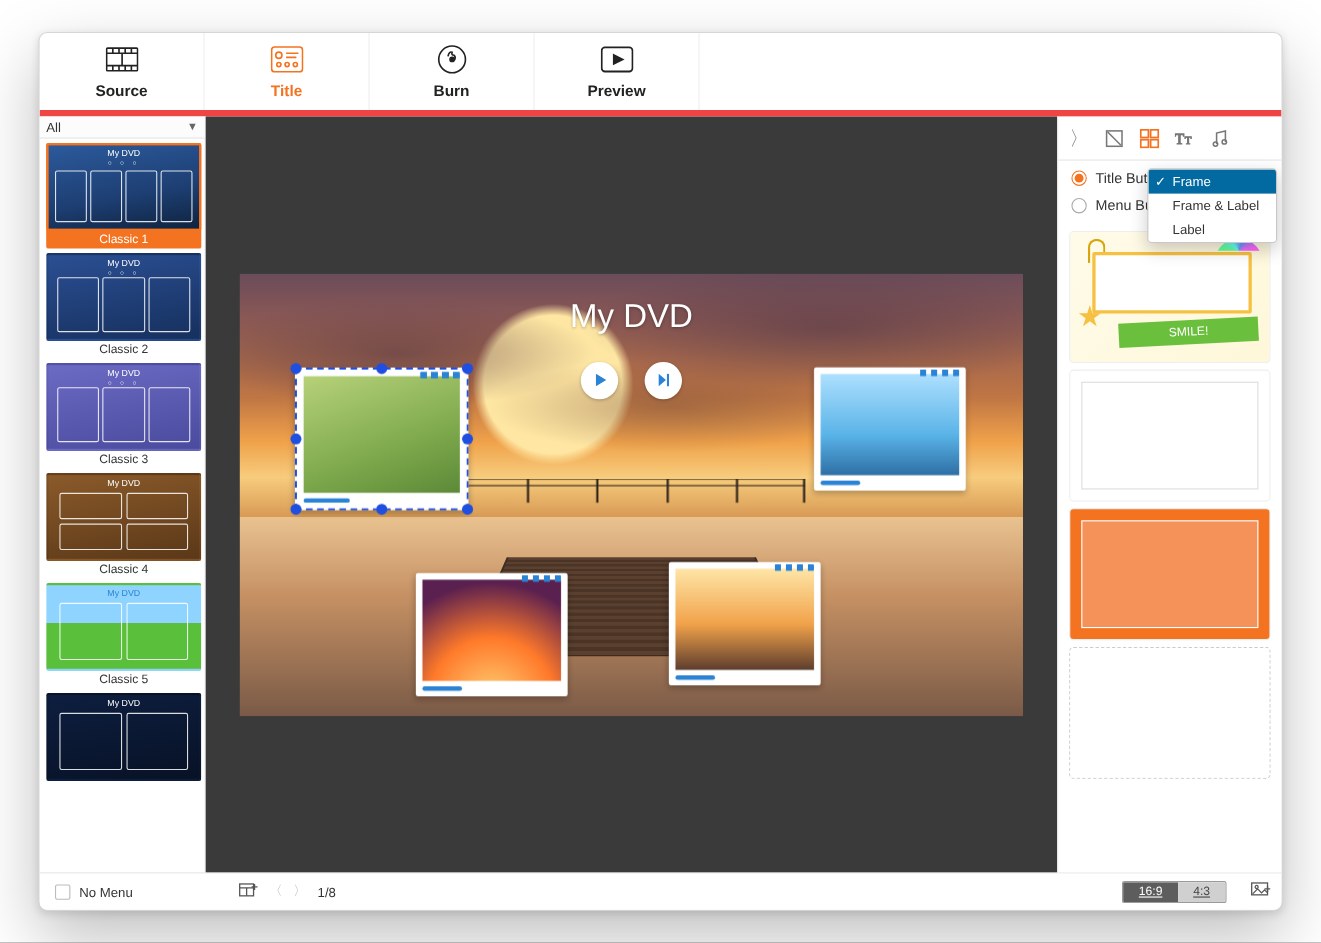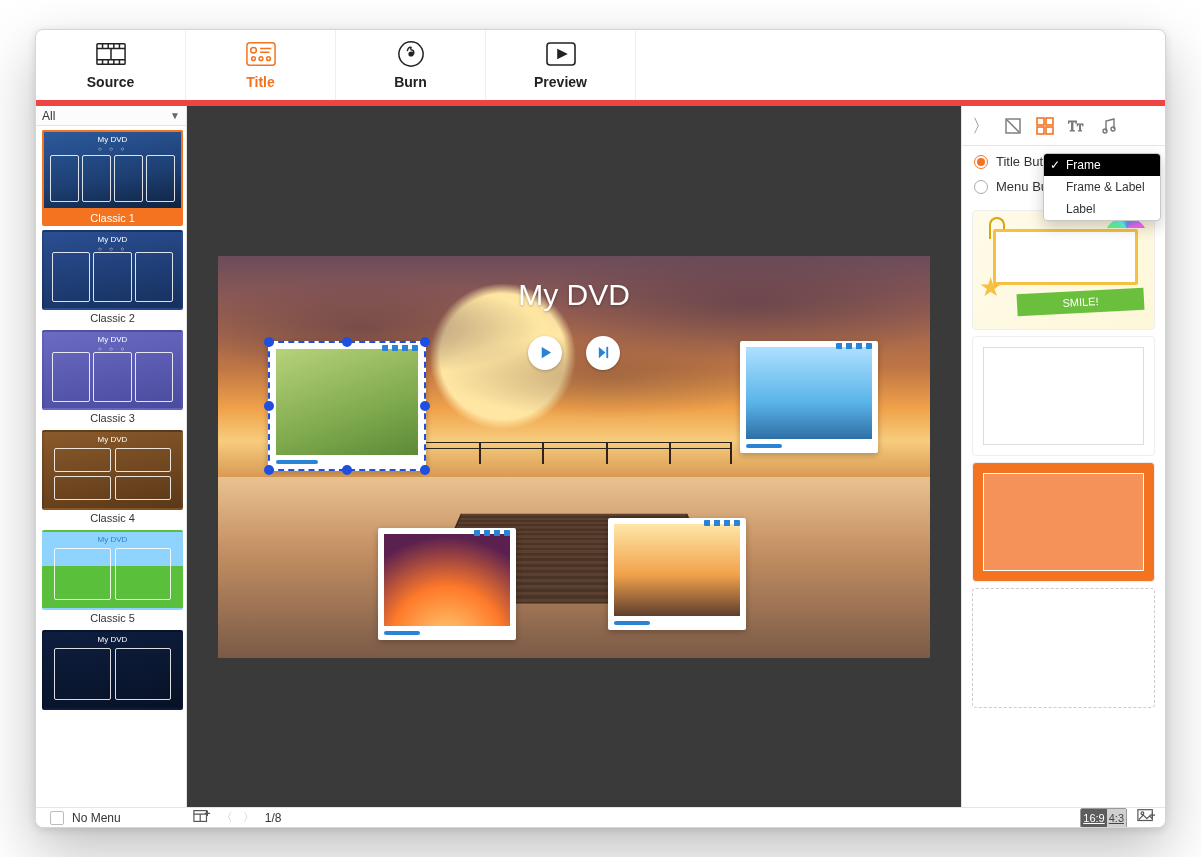--- a/index.html
+++ b/index.html
@@ -122,31 +122,31 @@
   .frm.fun{background:linear-gradient(135deg,#fffbe9,#fef7d9);}
   .frm.fun::before{content:"";position:absolute;left:16px;top:6px;width:12px;height:20px;border:2px solid #d7a60a;border-bottom:none;border-radius:10px 10px 0 0;}
   .frm.fun .rainbow{position:absolute;right:6px;top:6px;width:44px;height:22px;border-radius:22px 22px 0 0;
      background:conic-gradient(from 200deg,#ff6,#6f6,#6ff,#69f,#f6f,#f66,#ff6);clip-path:inset(0 0 50% 0);}
   .frm.fun .star{position:absolute;left:6px;bottom:26px;color:#f6c142;font-size:26px;}
   .frm.fun .smile{position:absolute;left:44px;right:10px;bottom:16px;height:22px;background:#6abf3d;color:#fff;font-size:11px;display:flex;align-items:center;justify-content:center;transform:rotate(-3deg);}
   .frm.fun .innerf{position:absolute;inset:18px 16px 44px 20px;border:3px solid #f6c142;border-radius:2px;background:#fff;}
 
   .dropdown{position:absolute;top:47px;right:4px;width:118px;background:#fff;border:1px solid #c8c8c8;border-radius:4px;box-shadow:0 6px 16px rgba(0,0,0,.2);overflow:hidden;z-index:5;}
   .dropdown .opt{padding:4px 10px 4px 22px;font-size:12px;color:#333;position:relative;}
-  .dropdown .opt.sel{background:#000000;color:#fff;}
+  .dropdown .opt.sel{background:#0369a1;color:#fff;}
   .dropdown .opt.sel::before{content:"✓";position:absolute;left:6px;}
 
-  .footer{height:20px;border-top:1px solid #e5e5e5;display:flex;align-items:center;padding:0 10px;font-size:12px;color:#333;background:#fff;}
+  .footer{height:34px;border-top:1px solid #e5e5e5;display:flex;align-items:center;padding:0 10px;font-size:12px;color:#333;background:#fff;gap:12px;}
   .footer .nomenu{display:flex;align-items:center;gap:8px;margin-left:4px;}
   .footer .nomenu .cb{width:14px;height:14px;border:1px solid #bbb;border-radius:2px;background:#fff;}
   .footer .navgrp{display:flex;align-items:center;gap:10px;margin-left:12px;}
   .footer .navgrp svg{width:18px;height:18px;}
   .footer .flex{flex:1;}
   .aspect{display:flex;border:1px solid #9a9a9a;border-radius:2px;overflow:hidden;}
-  .aspect div{padding:3px 2px;font-size:11px;text-decoration:underline;}
+  .aspect div{padding:3px 14px;font-size:11px;text-decoration:underline;}
   .aspect .on{background:#5d5d5d;color:#fff;}
   .aspect .off{background:#d0d0d0;color:#444;}
   .footer .picbtn{margin-left:10px;color:#666;}
   .footer .picbtn svg{width:18px;height:18px;}
 
   
   .tmpl .thumb.t1{background:linear-gradient(170deg,#2c5a9c,#1d3e72 60%,#0e233f);}
   .tmpl .thumb.t2{background:linear-gradient(170deg,#2b4f93,#16305e);}
   .tmpl .thumb.t3{background:linear-gradient(170deg,#6b6bc4,#4a4a9e);}
   .tmpl .thumb.t4{background:linear-gradient(170deg,#8a5a2a,#5b3818);}

